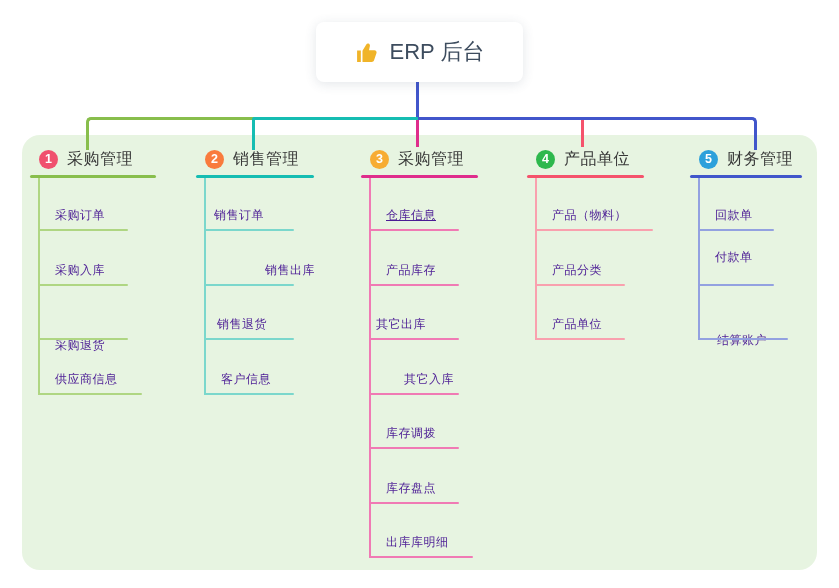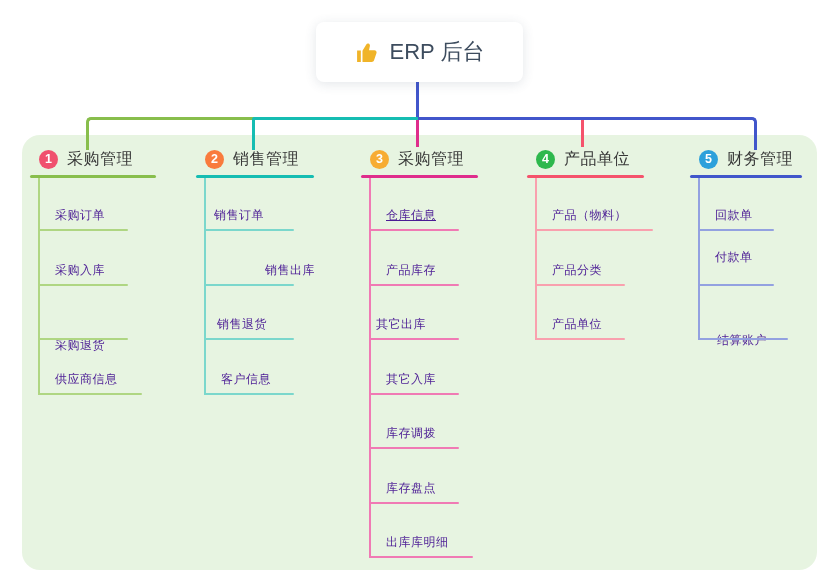--- a/index.html
+++ b/index.html
@@ -99,21 +99,21 @@
         <span class="badge" style="background: rgb(247, 172, 51);">3</span>
         <span class="branch-label">采购管理</span>
       </div>
       <div class="child-vline" style="left: 369px; top: 178px; height: 380px; background: rgb(240, 122, 180);"></div>
       <div class="child-label" style="left: 386px; top: 205px; text-decoration: underline;">仓库信息</div>
       <div class="child-underline" style="left: 369px; top: 229px; width: 90px; background: rgb(240, 122, 180);"></div>
       <div class="child-label" style="left: 386px; top: 260px;">产品库存</div>
       <div class="child-underline" style="left: 369px; top: 284px; width: 90px; background: rgb(240, 122, 180);"></div>
       <div class="child-label" style="left: 376px; top: 314px;">其它出库</div>
       <div class="child-underline" style="left: 369px; top: 338px; width: 90px; background: rgb(240, 122, 180);"></div>
-      <div class="child-label" style="left: 386px; top: 369px;">其它入库</div>
+      <div class="child-label" style="left: 404px; top: 369px;">其它入库</div>
       <div class="child-underline" style="left: 369px; top: 393px; width: 90px; background: rgb(240, 122, 180);"></div>
       <div class="child-label" style="left: 386px; top: 423px;">库存调拨</div>
       <div class="child-underline" style="left: 369px; top: 447px; width: 90px; background: rgb(240, 122, 180);"></div>
       <div class="child-label" style="left: 386px; top: 478px;">库存盘点</div>
       <div class="child-underline" style="left: 369px; top: 502px; width: 90px; background: rgb(240, 122, 180);"></div>
       <div class="child-label" style="left: 386px; top: 532px;">出库库明细</div>
       <div class="child-underline" style="left: 369px; top: 556px; width: 104px; background: rgb(240, 122, 180);"></div>
       <div class="branch-underline" style="left: 527px; top: 175px; width: 117px; background: rgb(245, 83, 108);"></div>
       <div class="branch-header" style="left: 536px; top: 146px;">
         <span class="badge" style="background: rgb(46, 184, 77);">4</span>

